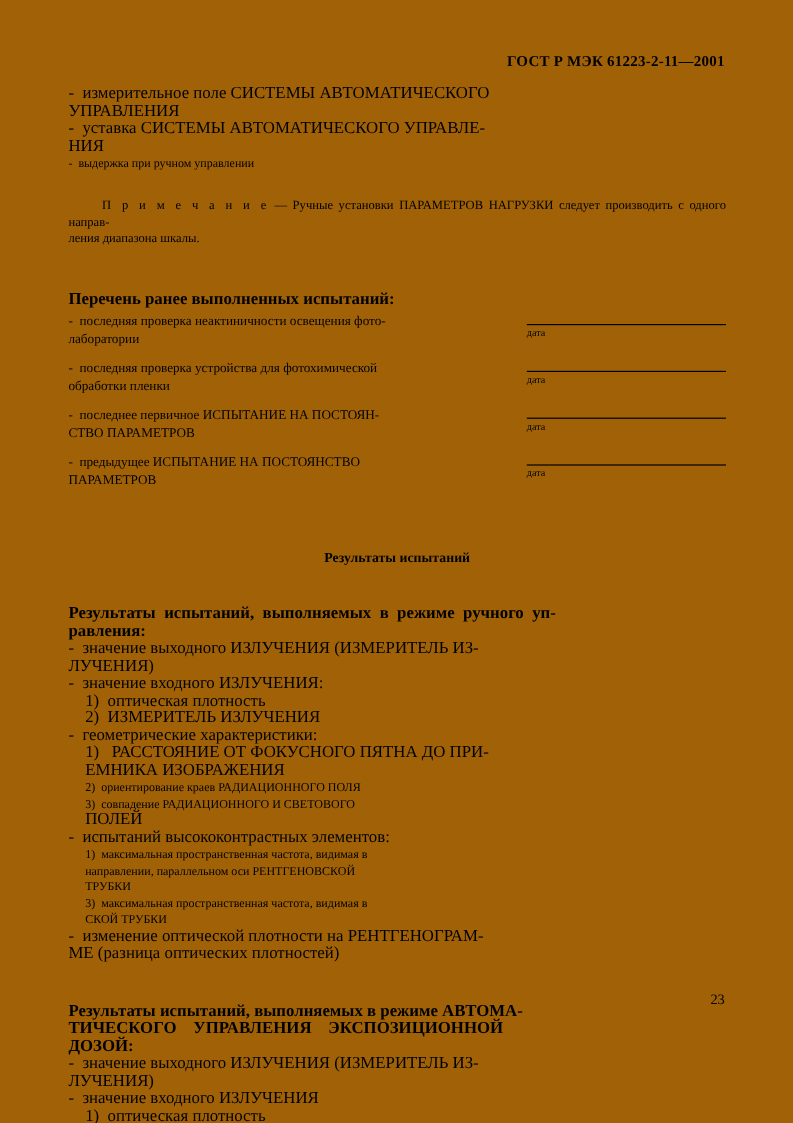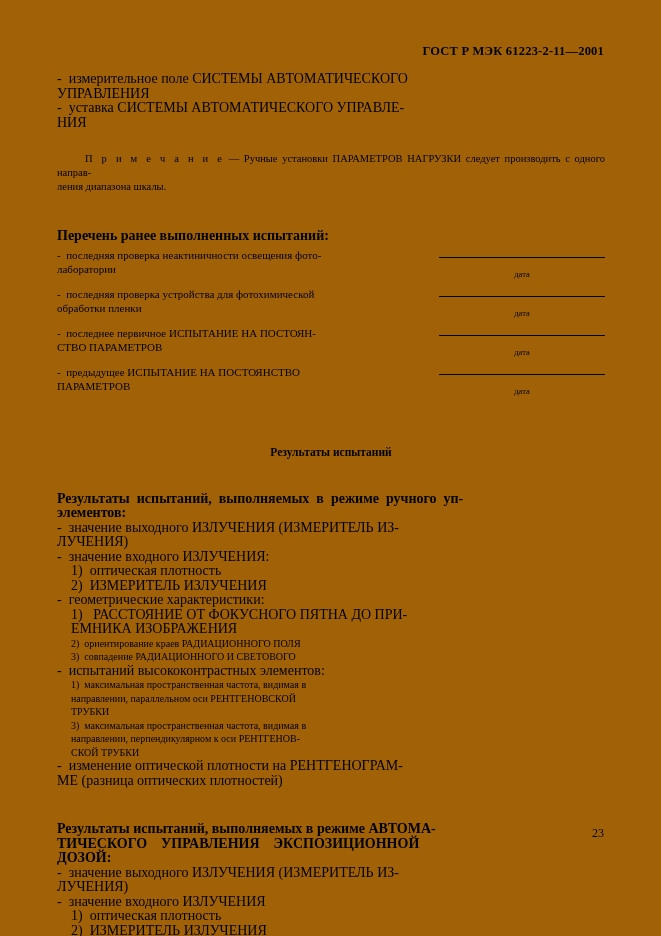--- a/index.html
+++ b/index.html
@@ -86,22 +86,22 @@
     top: 8px;
     width: 166px;
   }
   .fill-line {
     border-bottom: 1px solid #000;
     height: 1px;
     width: 166px;
   }
   .fill-caption {
     font-size: 8.5px;
-    text-align: center;
-    margin-top: 11px;
+    text-align: left;
+    margin-top: 1px;
     width: 166px;
   }
 
   .section-title {
     text-align: center;
     font-size: 11.5px;
     font-weight: bold;
     margin: 0;
   }
 
@@ -121,20 +121,21 @@
 
   <div class="header">ГОСТ Р МЭК 61223-2-11—2001</div>
 
   <div class="content">
 
     <div>
       <p class="line">-  измерительное поле СИСТЕМЫ АВТОМАТИЧЕСКОГО</p>
       <p class="line">УПРАВЛЕНИЯ</p>
       <p class="line">-  уставка СИСТЕМЫ АВТОМАТИЧЕСКОГО УПРАВЛЕ-</p>
       <p class="line">НИЯ</p>
+      <p class="line small">-  выдержка при ручном управлении</p>
     </div>
 
     <div class="gap-md"></div>
 
     <p class="note"><span class="spaced">П р и м е ч а н и е</span><span> — Ручные установки ПАРАМЕТРОВ НАГРУЗКИ следует производить с одного направ-
 ления диапазона шкалы.</span></p>
 
     <div class="gap-md"></div>
 
     <p class="line bold">Перечень ранее выполненных испытаний:</p>
@@ -184,39 +185,39 @@
     </div>
 
     <div class="gap-xl"></div>
     <div class="gap-lg"></div>
 
     <p class="section-title">Результаты испытаний</p>
 
     <div class="gap-lg"></div>
 
     <p class="line bold">Результаты  испытаний,  выполняемых  в  режиме  ручного  уп-
-элементов:</p>
+равления:</p>
 
     <div>
       <p class="line">-  значение выходного ИЗЛУЧЕНИЯ (ИЗМЕРИТЕЛЬ ИЗ-</p>
       <p class="line">ЛУЧЕНИЯ)</p>
       <p class="line">-  значение входного ИЗЛУЧЕНИЯ:</p>
       <p class="line indent1">1)  оптическая плотность</p>
       <p class="line indent1">2)  ИЗМЕРИТЕЛЬ ИЗЛУЧЕНИЯ</p>
       <p class="line">-  геометрические характеристики:</p>
       <p class="line indent1">1)   РАССТОЯНИЕ ОТ ФОКУСНОГО ПЯТНА ДО ПРИ-</p>
       <p class="line indent1">ЕМНИКА ИЗОБРАЖЕНИЯ</p>
       <p class="line indent1 small">2)  ориентирование краев РАДИАЦИОННОГО ПОЛЯ</p>
       <p class="line indent1 small">3)  совпадение РАДИАЦИОННОГО И СВЕТОВОГО</p>
+      <p class="line indent1">ПОЛЕЙ</p>
       <p class="line">-  испытаний высококонтрастных элементов:</p>
       <p class="line indent1 small">1)  максимальная пространственная частота, видимая в</p>
       <p class="line indent1 small">направлении, параллельном оси РЕНТГЕНОВСКОЙ</p>
       <p class="line indent1 small">ТРУБКИ</p>
       <p class="line indent1 small">3)  максимальная пространственная частота, видимая в</p>
-      <p class="line indent1 small">направлении, перпендикулярном к оси РЕНТГЕНОВ-</p>
       <p class="line indent1 small">СКОЙ ТРУБКИ</p>
       <p class="line">-  изменение оптической плотности на РЕНТГЕНОГРАМ-</p>
       <p class="line">МЕ (разница оптических плотностей)</p>
     </div>
 
     <div class="gap-lg"></div>
 
     <p class="line bold">Результаты испытаний, выполняемых в режиме АВТОМА-
 ТИЧЕСКОГО    УПРАВЛЕНИЯ    ЭКСПОЗИЦИОННОЙ
 ДОЗОЙ:</p>

